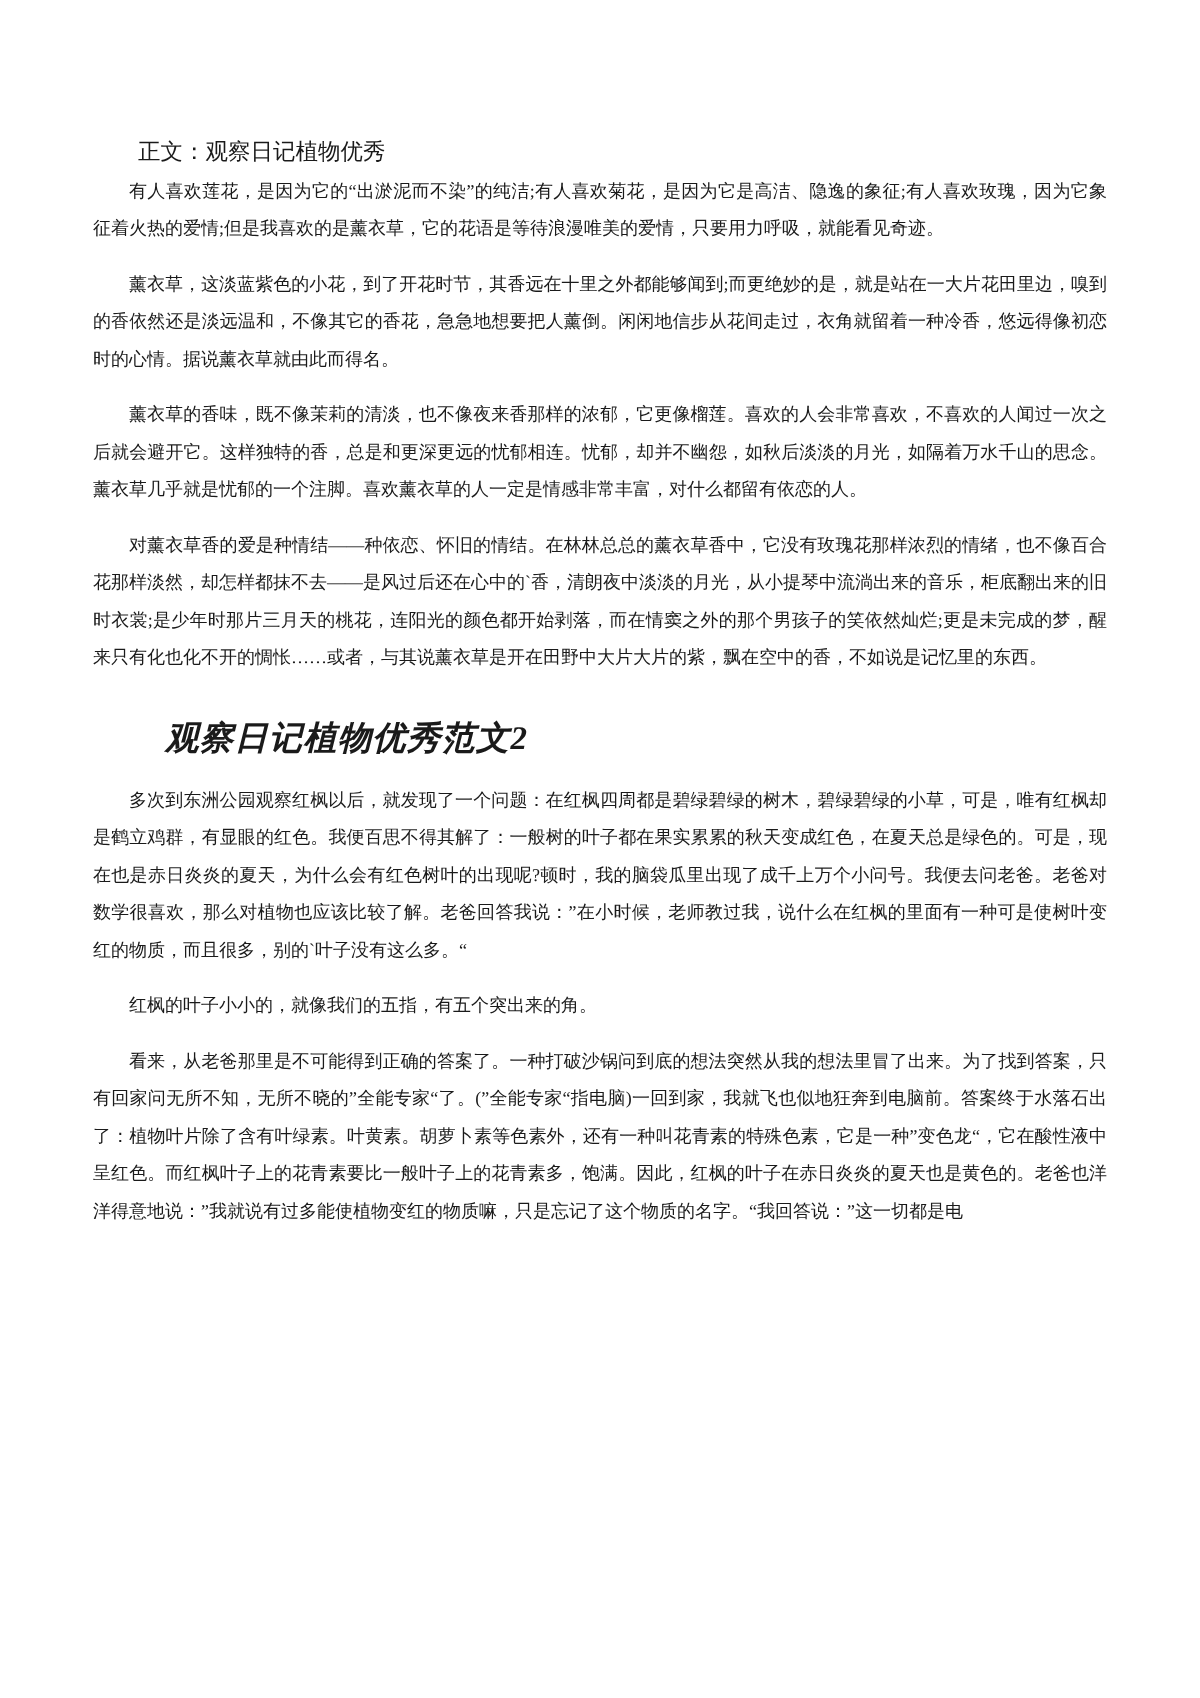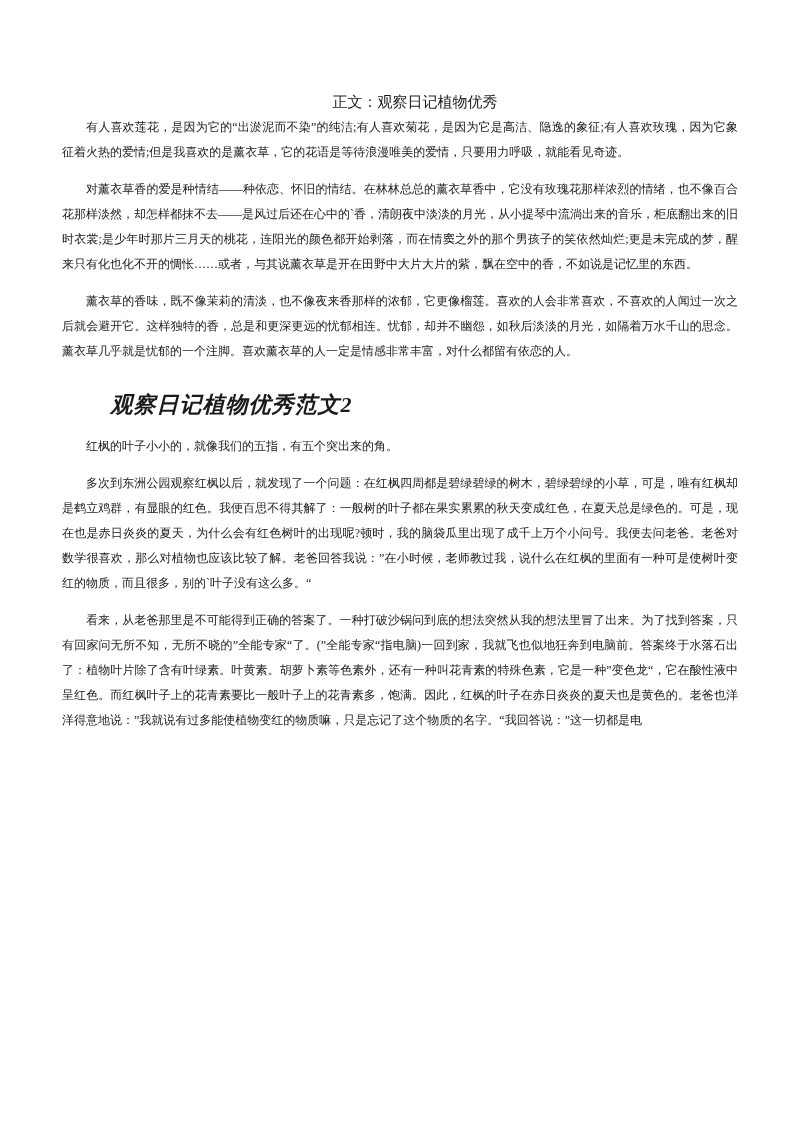--- a/index.html
+++ b/index.html
@@ -19,21 +19,20 @@
     width: 800px;
     height: 1132px;
     padding: 90px 62px 30px 62px;
     background: #ffffff;
   }
   .intro-line {
     font-size: 15px;
     line-height: 25px;
     text-indent: 2em;
     margin: 0;
-    text-align: center;
   }
   .section-heading {
     font-size: 22px;
     font-weight: bold;
     font-style: italic;
     line-height: 26px;
     letter-spacing: 1px;
     text-indent: 2.2em;
     margin: 28px 0 16px 0;
   }
@@ -49,27 +48,28 @@
 </head>
 <body>
 
 <div class="page">
 
   <p class="intro-line">正文：观察日记植物优秀</p>
 
 
   <p class="body-para">有人喜欢莲花，是因为它的“出淤泥而不染”的纯洁;有人喜欢菊花，是因为它是高洁、隐逸的象征;有人喜欢玫瑰，因为它象征着火热的爱情;但是我喜欢的是薰衣草，它的花语是等待浪漫唯美的爱情，只要用力呼吸，就能看见奇迹。</p>
 
+  <p class="body-para">薰衣草，这淡蓝紫色的小花，到了开花时节，其香远在十里之外都能够闻到;而更绝妙的是，就是站在一大片花田里边，嗅到的香依然还是淡远温和，不像其它的香花，急急地想要把人薰倒。闲闲地信步从花间走过，衣角就留着一种冷香，悠远得像初恋时的心情。据说薰衣草就由此而得名。</p>
+
+  <p class="body-para">薰衣草的香味，既不像茉莉的清淡，也不像夜来香那样的浓郁，它更像榴莲。喜欢的人会非常喜欢，不喜欢的人闻过一次之后就会避开它。这样独特的香，总是和更深更远的忧郁相连。忧郁，却并不幽怨，如秋后淡淡的月光，如隔着万水千山的思念。薰衣草几乎就是忧郁的一个注脚。喜欢薰衣草的人一定是情感非常丰富，对什么都留有依恋的人。</p>
 
   <p class="body-para">对薰衣草香的爱是种情结——种依恋、怀旧的情结。在林林总总的薰衣草香中，它没有玫瑰花那样浓烈的情绪，也不像百合花那样淡然，却怎样都抹不去——是风过后还在心中的`香，清朗夜中淡淡的月光，从小提琴中流淌出来的音乐，柜底翻出来的旧时衣裳;是少年时那片三月天的桃花，连阳光的颜色都开始剥落，而在情窦之外的那个男孩子的笑依然灿烂;更是未完成的梦，醒来只有化也化不开的惆怅……或者，与其说薰衣草是开在田野中大片大片的紫，飘在空中的香，不如说是记忆里的东西。</p>
-
-  <p class="body-para">薰衣草的香味，既不像茉莉的清淡，也不像夜来香那样的浓郁，它更像榴莲。喜欢的人会非常喜欢，不喜欢的人闻过一次之后就会避开它。这样独特的香，总是和更深更远的忧郁相连。忧郁，却并不幽怨，如秋后淡淡的月光，如隔着万水千山的思念。薰衣草几乎就是忧郁的一个注脚。喜欢薰衣草的人一定是情感非常丰富，对什么都留有依恋的人。</p>
 
   <h1 class="section-heading">观察日记植物优秀范文2</h1>
 
 
+  <p class="body-para">多次到东洲公园观察红枫以后，就发现了一个问题：在红枫四周都是碧绿碧绿的树木，碧绿碧绿的小草，可是，唯有红枫却是鹤立鸡群，有显眼的红色。我便百思不得其解了：一般树的叶子都在果实累累的秋天变成红色，在夏天总是绿色的。可是，现在也是赤日炎炎的夏天，为什么会有红色树叶的出现呢?顿时，我的脑袋瓜里出现了成千上万个小问号。我便去问老爸。老爸对数学很喜欢，那么对植物也应该比较了解。老爸回答我说：”在小时候，老师教过我，说什么在红枫的里面有一种可是使树叶变红的物质，而且很多，别的`叶子没有这么多。“</p>
+
   <p class="body-para">红枫的叶子小小的，就像我们的五指，有五个突出来的角。</p>
-
-  <p class="body-para">多次到东洲公园观察红枫以后，就发现了一个问题：在红枫四周都是碧绿碧绿的树木，碧绿碧绿的小草，可是，唯有红枫却是鹤立鸡群，有显眼的红色。我便百思不得其解了：一般树的叶子都在果实累累的秋天变成红色，在夏天总是绿色的。可是，现在也是赤日炎炎的夏天，为什么会有红色树叶的出现呢?顿时，我的脑袋瓜里出现了成千上万个小问号。我便去问老爸。老爸对数学很喜欢，那么对植物也应该比较了解。老爸回答我说：”在小时候，老师教过我，说什么在红枫的里面有一种可是使树叶变红的物质，而且很多，别的`叶子没有这么多。“</p>
 
   <p class="body-para">看来，从老爸那里是不可能得到正确的答案了。一种打破沙锅问到底的想法突然从我的想法里冒了出来。为了找到答案，只有回家问无所不知，无所不晓的”全能专家“了。(”全能专家“指电脑)一回到家，我就飞也似地狂奔到电脑前。答案终于水落石出了：植物叶片除了含有叶绿素。叶黄素。胡萝卜素等色素外，还有一种叫花青素的特殊色素，它是一种”变色龙“，它在酸性液中呈红色。而红枫叶子上的花青素要比一般叶子上的花青素多，饱满。因此，红枫的叶子在赤日炎炎的夏天也是黄色的。老爸也洋洋得意地说：”我就说有过多能使植物变红的物质嘛，只是忘记了这个物质的名字。“我回答说：”这一切都是电</p>
 
 </div>
 
 </body></html>

